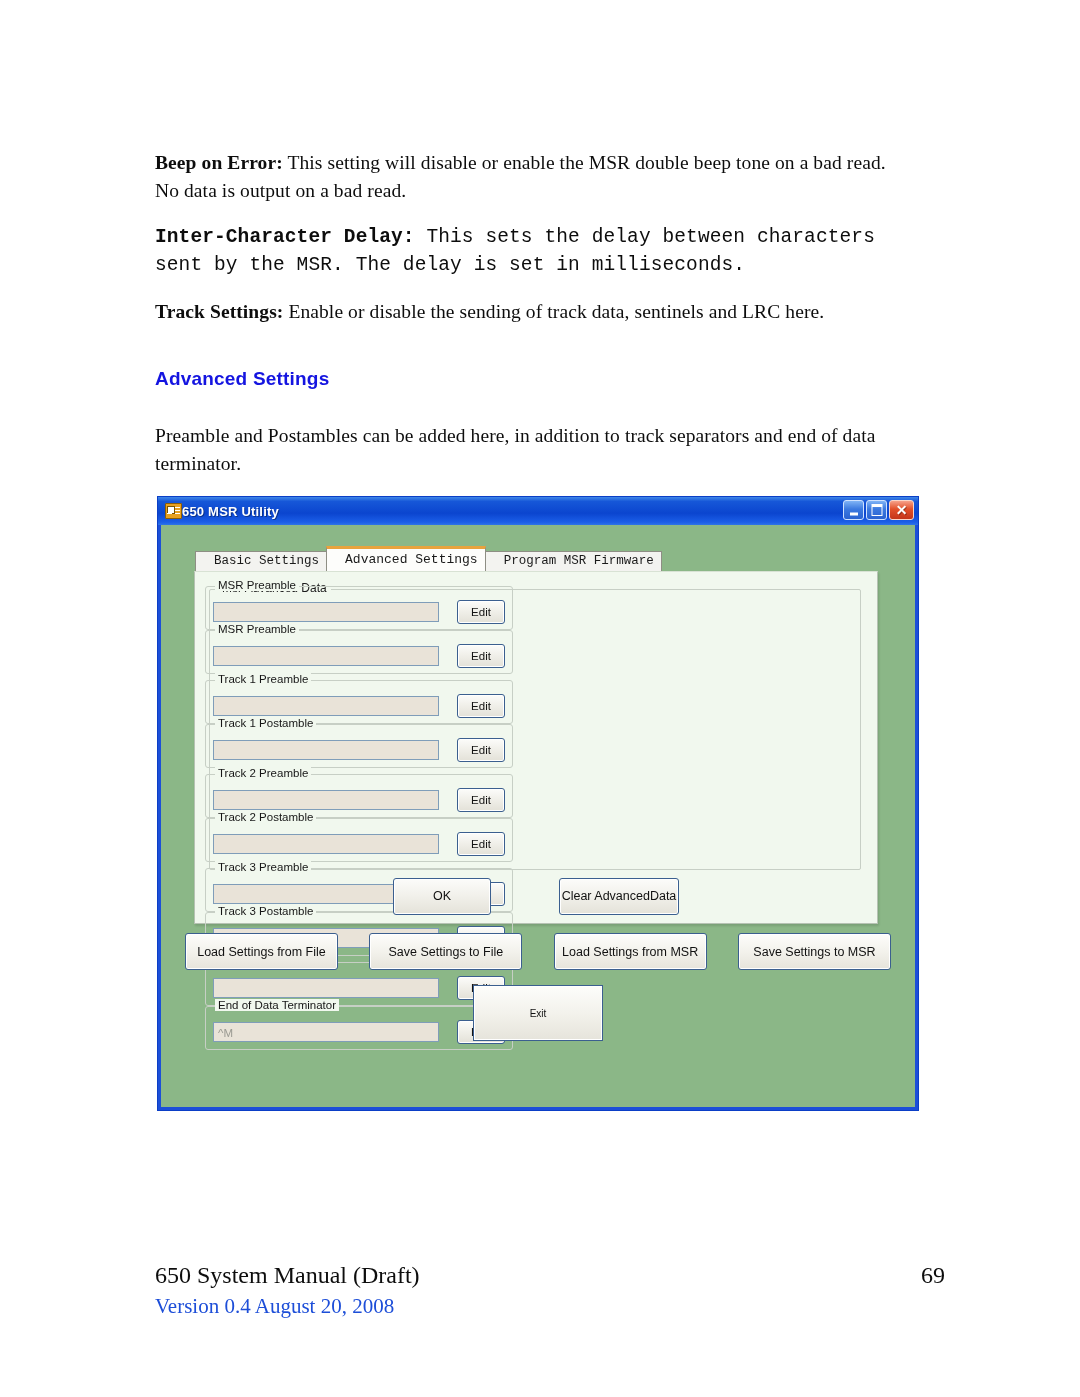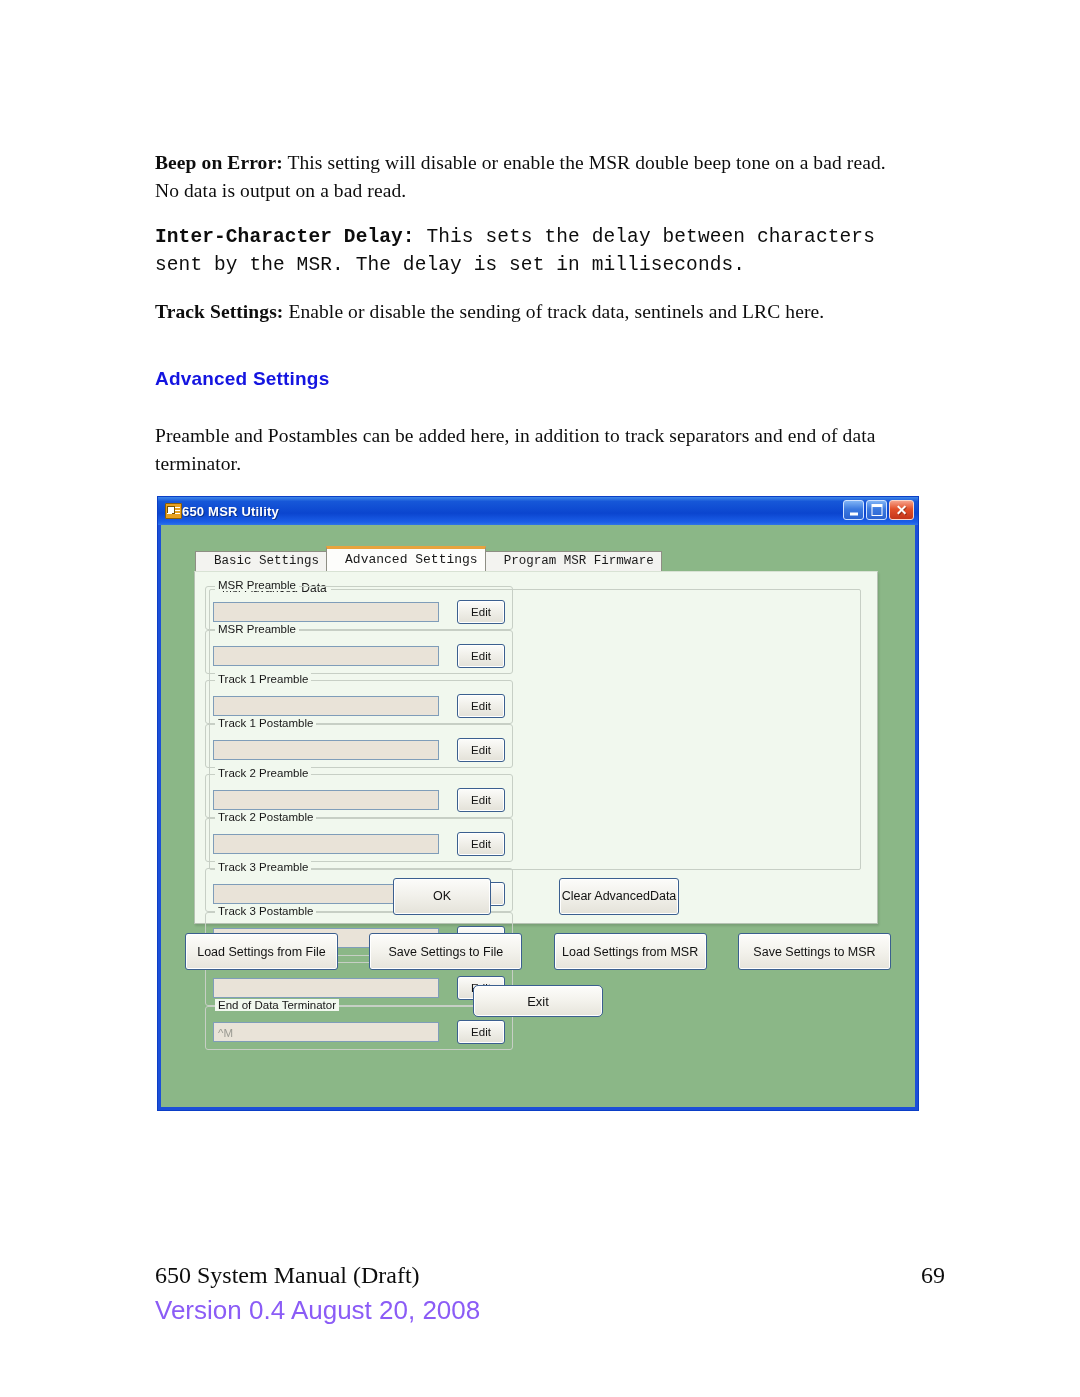--- a/index.html
+++ b/index.html
@@ -232,40 +232,40 @@
     border-radius:3px;
     box-sizing:border-box;
     font-family:"Liberation Sans", sans-serif;
     font-size:12.5px;color:#111;
     display:flex;align-items:center;justify-content:center;
     box-shadow:inset 0 0 0 1px #fff;
     white-space:nowrap;
   }
   .exit-wrap{position:absolute;left:0;right:0;top:460px;display:flex;justify-content:center;}
   #btn-exit{
-    width:130px;height:32px;
+    width:130px;height:56px;
     background:linear-gradient(180deg,#fdfdfb 0%,#f3f2ec 50%,#e6e4db 100%);
     border:1px solid #3b5f8f;
-    border-radius:5px;
-    box-sizing:border-box;
-    font-family:"Liberation Sans", sans-serif;
-    font-size:13px;color:#111;
+    border-radius:0;
+    box-sizing:border-box;
+    font-family:"Liberation Sans", sans-serif;
+    font-size:10px;color:#111;
     display:flex;align-items:center;justify-content:center;
     box-shadow:inset 0 0 0 1px #fff;
   }
 
   
   .footer{position:absolute;left:155px;top:1258px;width:790px;}
   .footer .ln{
     font-family:"Liberation Serif", serif;
     font-size:24px;color:#0d0d0d;
     display:flex;justify-content:space-between;
     line-height:1.42;
   }
-  .footer .ln2{font-family:Liberation Sans, sans-serif;font-size:26px;color:#8b5cf6;line-height:1.42;}
+  .footer .ln2{font-family:Liberation Serif, serif;font-size:21px;color:#1d4ed8;line-height:1.42;}
 </style>
 </head>
 <body>
 
 <div class="doc">
 
   <p class="para" id="p1">
     <b>Beep on Error:</b><span> This setting will disable or enable the MSR double beep tone on a bad read. No data is output on a bad read.</span>
   </p>
 

